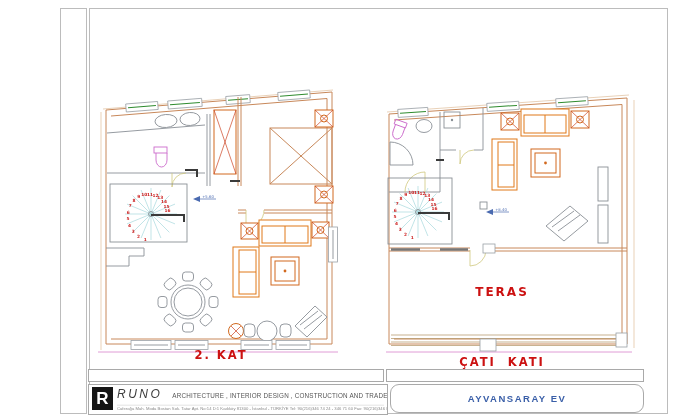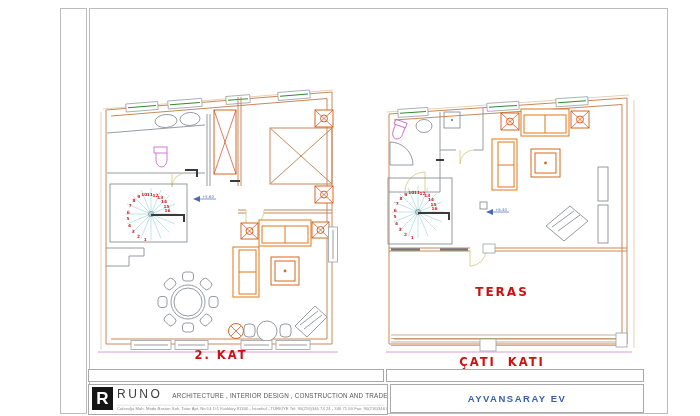--- a/index.html
+++ b/index.html
@@ -53,30 +53,30 @@
   .cell-r{flex:1;}
   .tb-top{margin-bottom:2px;}
   .tb-company{display:flex;align-items:stretch;padding:1px 2px;overflow:hidden;}
   .tb-logo{
     width:21px;height:23px;background:#151515;color:#fff;flex:0 0 auto;
     display:flex;align-items:center;justify-content:center;
     font-size:17px;font-weight:bold;margin:1px 4px 1px 1px;
   }
   .tb-ct{display:flex;flex-direction:column;justify-content:center;min-width:0;}
   .tb-nameline{display:flex;align-items:baseline;white-space:nowrap;}
-  .tb-name{font-size:12px;letter-spacing:2.5px;color:#3c3c3c;margin-right:10px;}
+  .tb-name{font-size:12px;letter-spacing:2.5px;color:#3c3c3c;margin-right:10px;font-style:italic;}
   .tb-tagline{font-size:6.3px;letter-spacing:.2px;color:#555;}
   .tb-address{
     font-size:7px;color:#8a8a8a;white-space:nowrap;
     transform:scale(.6);transform-origin:left center;margin-top:2px;
     border-top:.5px solid #cfcfcf;padding-top:1px;width:166%;
   }
   .tb-project{
     display:flex;align-items:center;justify-content:center;
-    color:#3a5fa8;font-size:9.5px;font-weight:600;letter-spacing:1.5px;
+    color:#3a5fa8;font-size:9.5px;font-weight:600;letter-spacing:1.5px;border-radius:9px;
   }
 </style>
 </head>
 <body>
 
 <div class="strip"></div>
 <div class="frame"></div>
 
 <svg width="700" height="416" viewBox="0 0 700 416">
 

